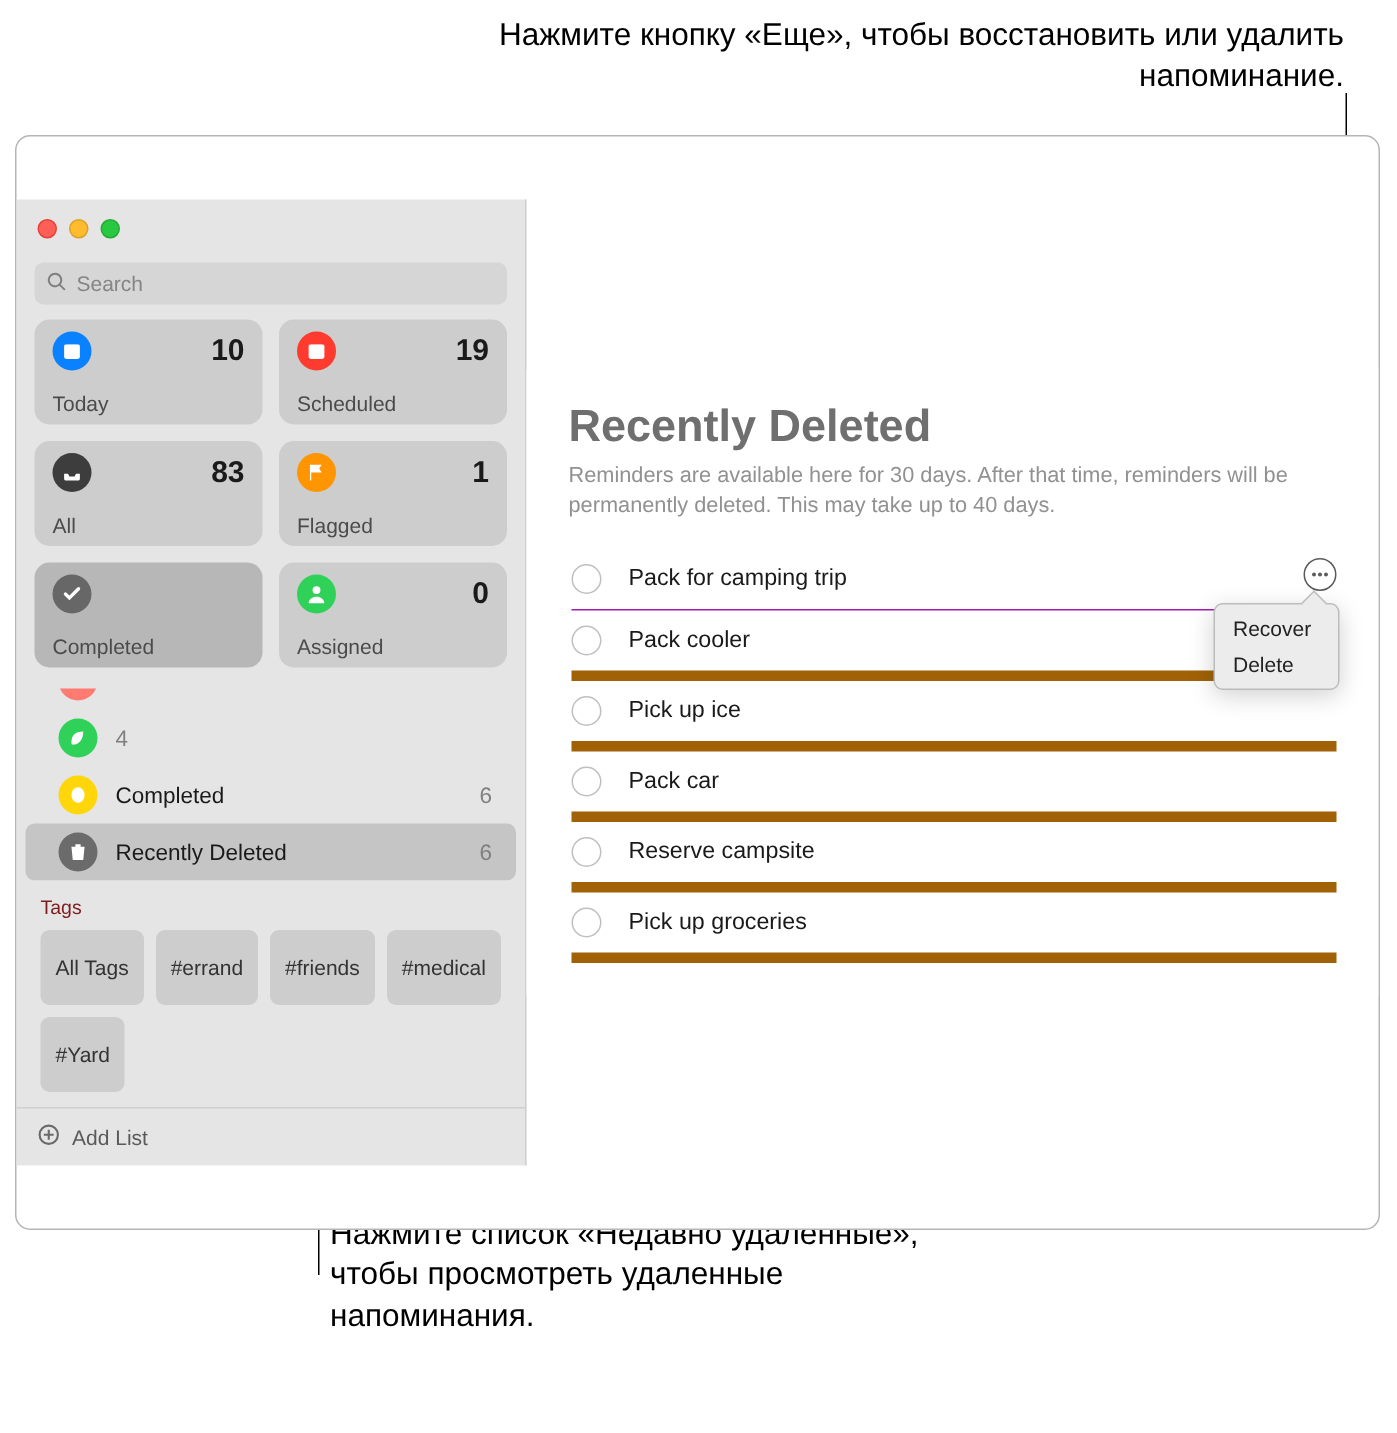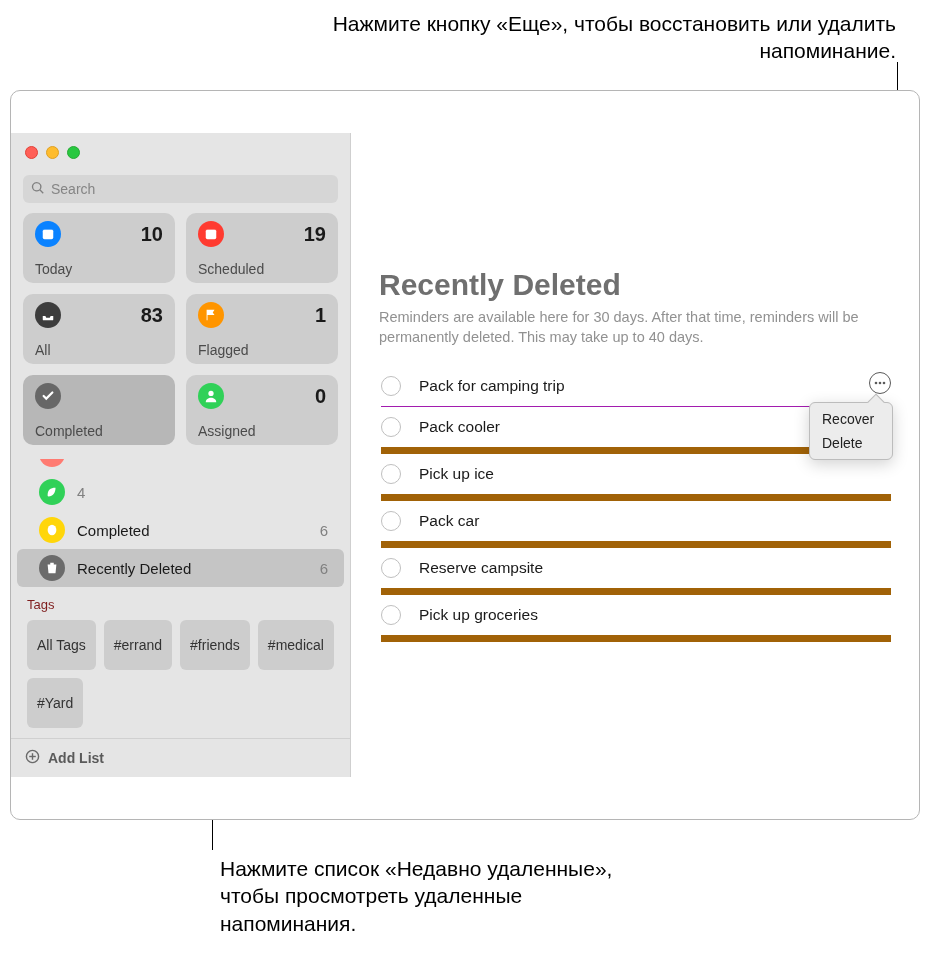--- a/index.html
+++ b/index.html
@@ -12,21 +12,21 @@
     color: #000;
   }
   .callout {
     position: absolute;
     font-size: 21px;
     line-height: 1.3;
     color: #000;
     text-align: left;
   }
   .callout.top { top: 10px; left: 296px; width: 600px; text-align: right; }
-  .callout.bottom { top: 855px; left: 220px; width: 400px; }
+  .callout.bottom { top: 809px; left: 220px; width: 400px; }
   .callout-line {
     position: absolute;
     background: #000;
   }
 
   .window {
     position: absolute;
     top: 90px; left: 10px;
     width: 910px; height: 730px;
     border: 1px solid #b5b5b5;
@@ -127,21 +127,20 @@
   .tags-header{font-size:13px;color:#7f1d1d;margin-bottom:8px;}
   .tags-wrap{display:flex;flex-wrap:wrap;gap:8px;}
   .tag{
     background:#cdcdcd;border-radius:6px;
     padding:17px 10px;font-size:14px;color:#333;
   }
   .addlist{
     display:flex;align-items:center;gap:8px;
     padding:10px 14px;font-size:14px;color:#5a5a5a;
     border-top:1px solid #d0d0d0;
-    font-weight:bold;
   }
   .addlist svg{width:15px;height:15px;stroke:#6a6a6a;fill:none;stroke-width:1.5;}
 
   .main{
     flex:1;
     background:#fff;
     padding:22px 28px;
     position:relative;
   }
   .main h1{

